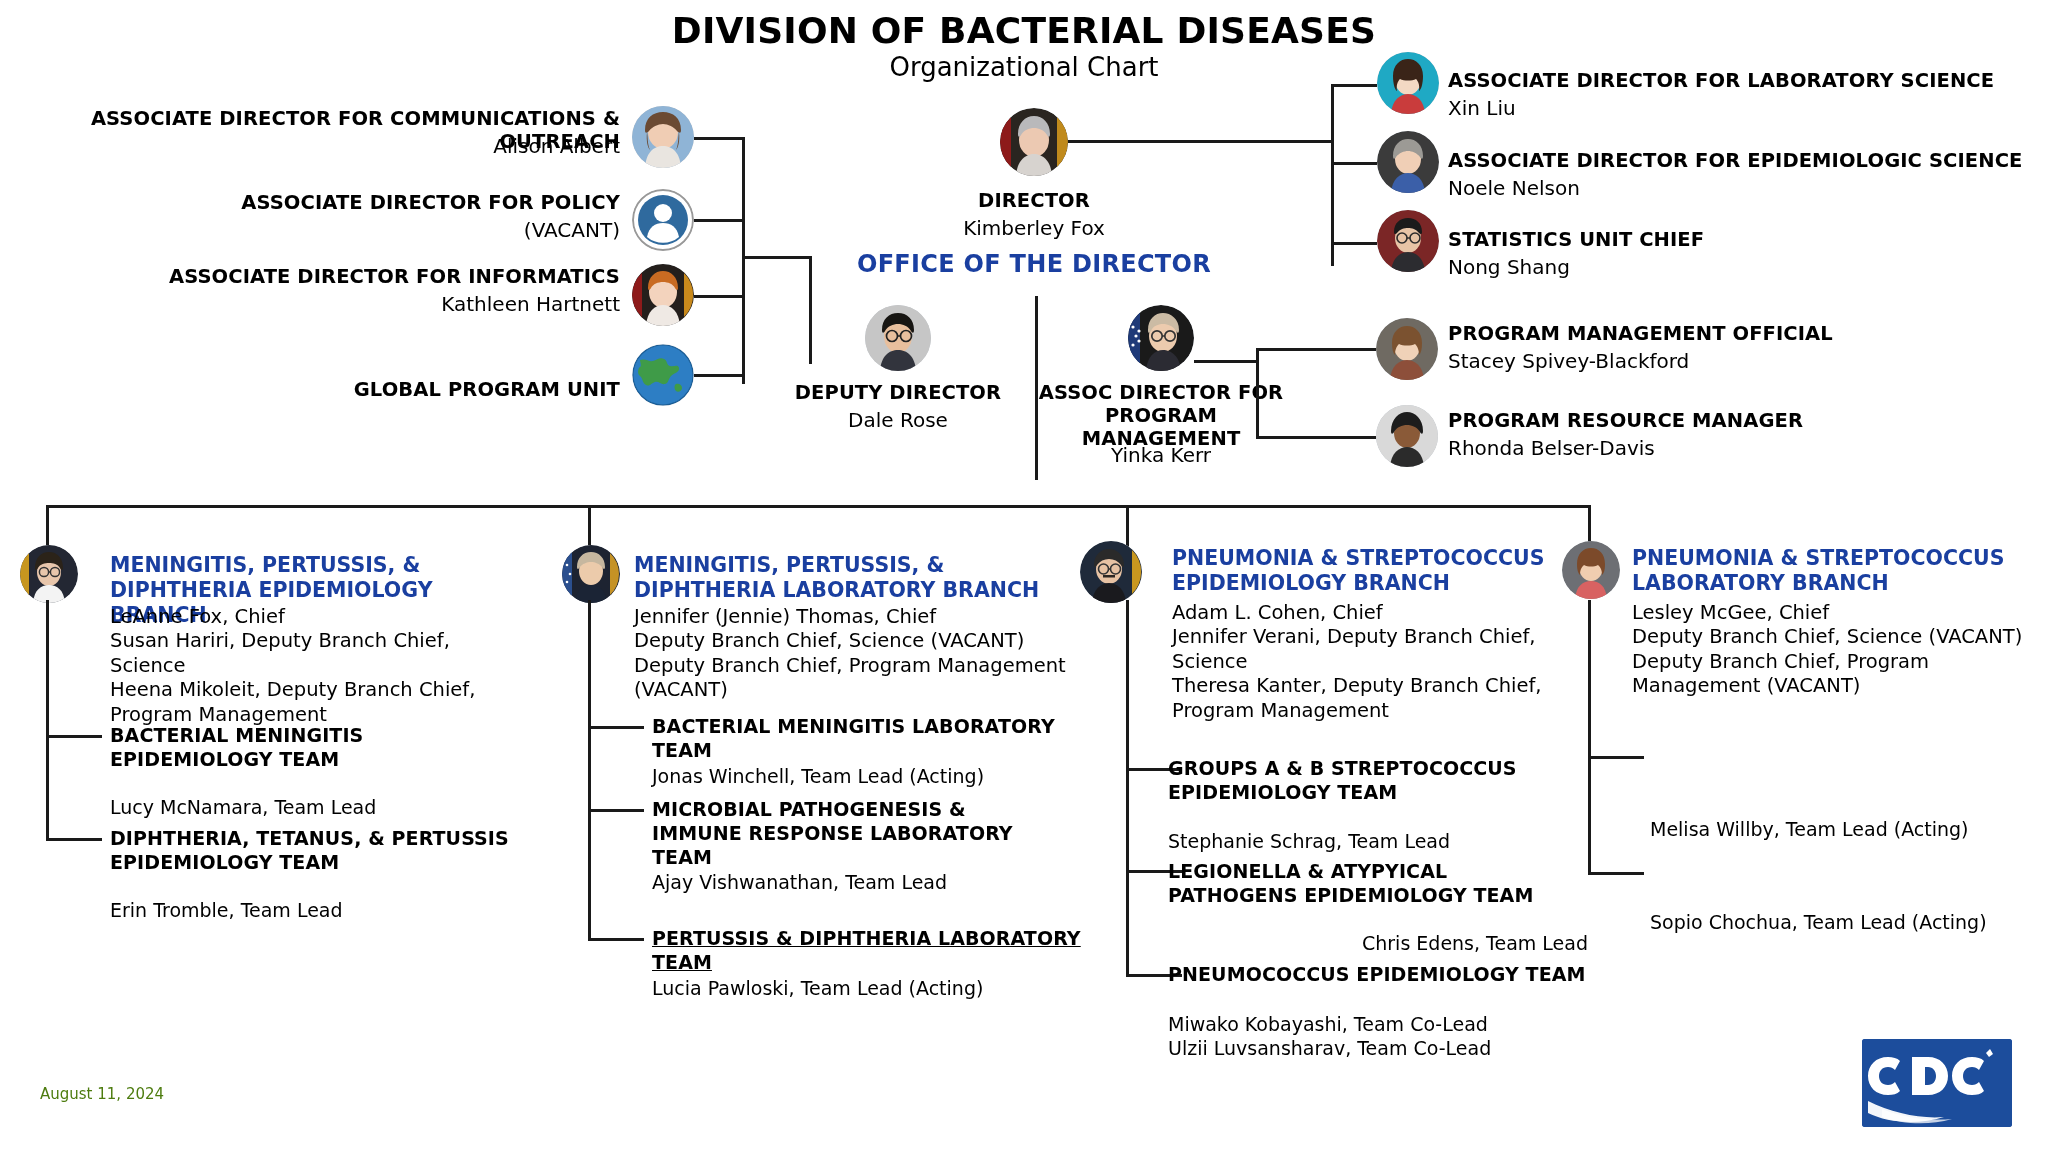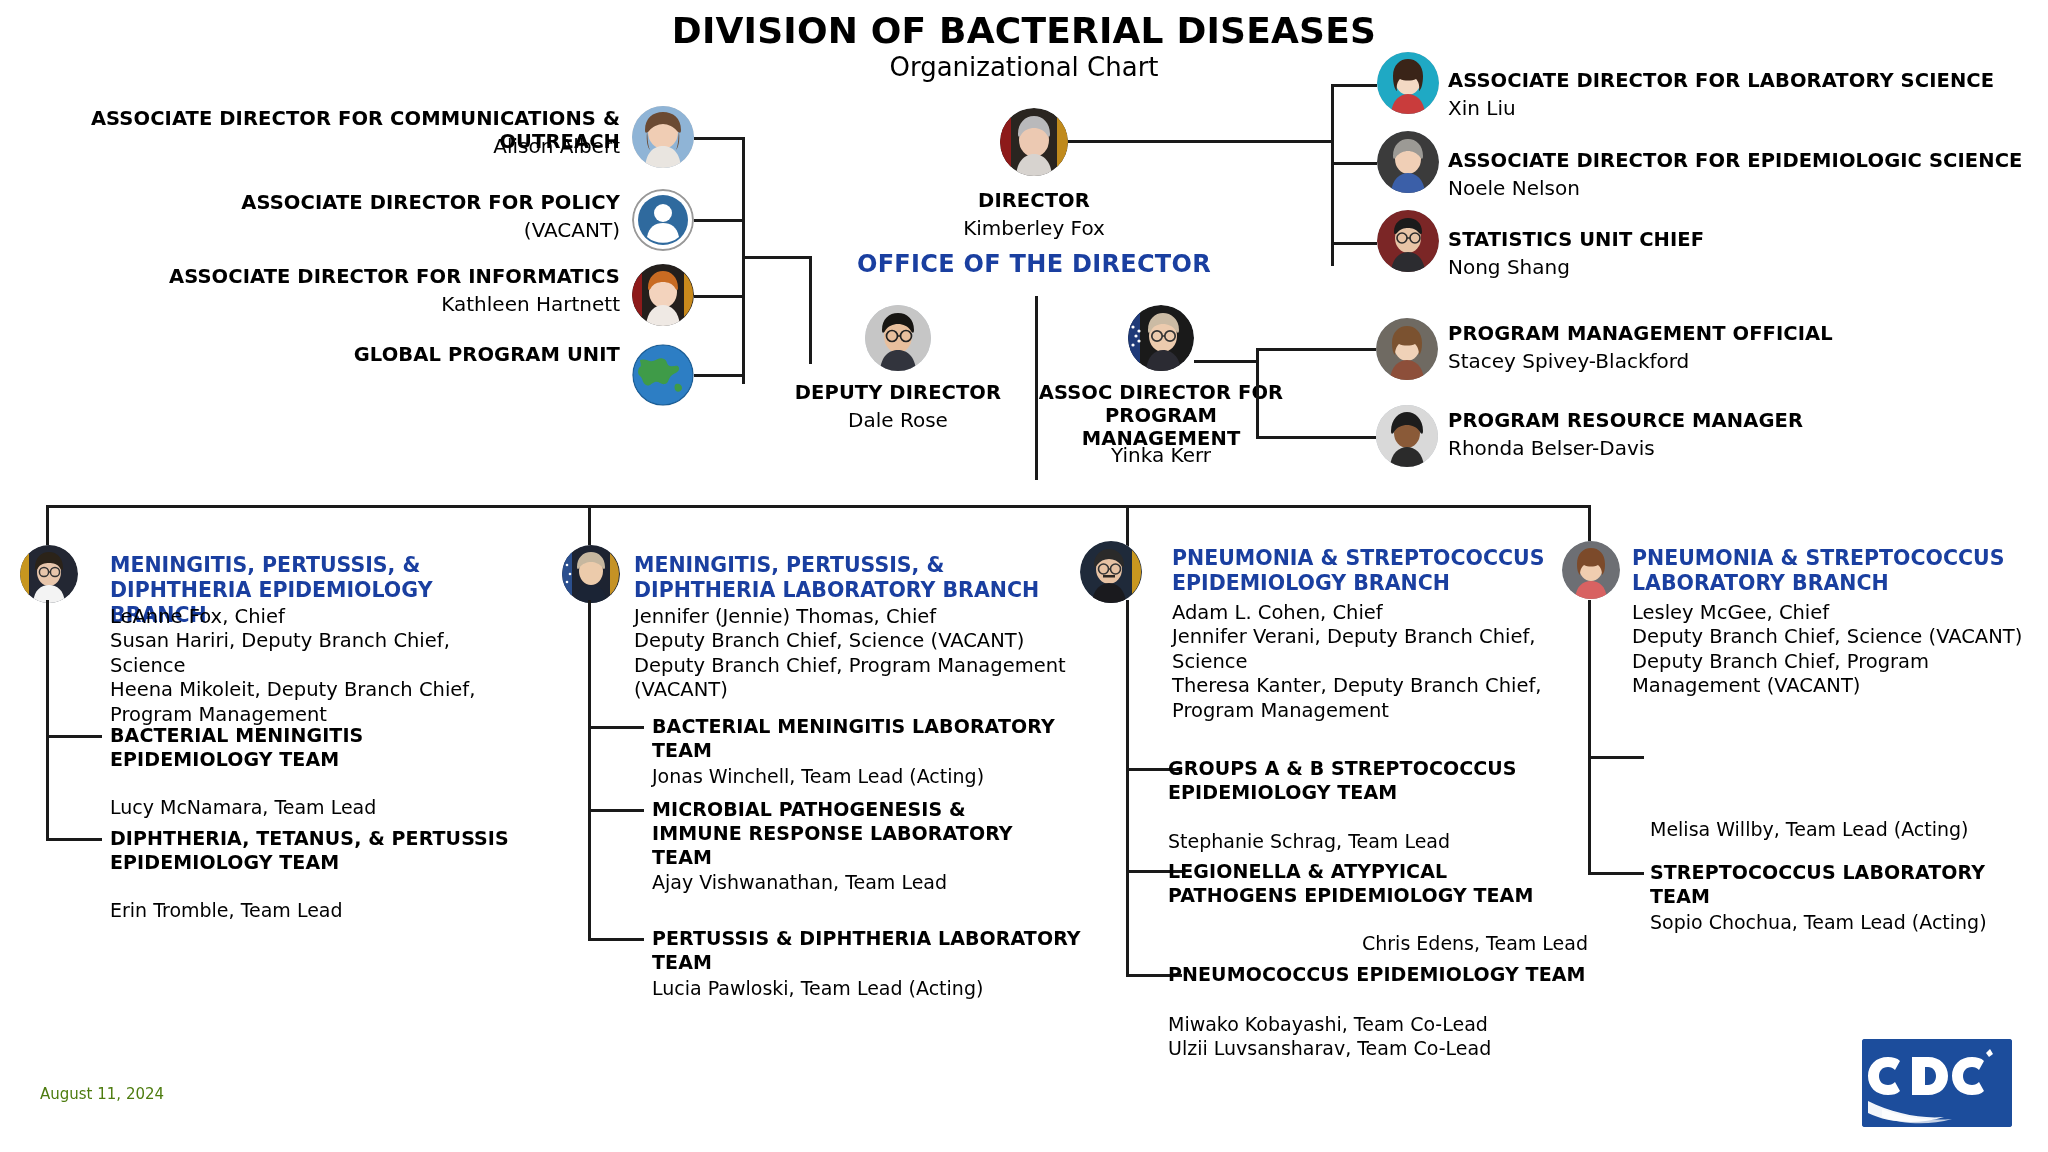--- a/index.html
+++ b/index.html
@@ -98,21 +98,21 @@
     <svg viewBox="0 0 62 62">
         <circle cx="31" cy="31" r="31" fill="#241f1c"></circle>
         <path d="M0 31a31 31 0 0 1 10-22v44A31 31 0 0 1 0 31z" fill="#8d1a1a"></path>
         <path d="M52 9a31 31 0 0 1 0 44z" fill="#c98a1c"></path>
         <ellipse cx="31" cy="28" rx="14" ry="16" fill="#f3d3bd"></ellipse>
         <path d="M14 62c1-15 9-21 17-21s16 6 17 21z" fill="#efe9e4"></path>
         <path d="M16 24c0-11 7-17 15-17s15 6 15 17c0 3-2 2-3 0-2-4-7-6-12-6s-10 2-12 6c-1 2-3 3-3 0z" fill="#c96b22"></path>
       </svg>
   </div>
 
-  <div class="abs r-align role" style="left:20px;top:344px;width:600px;">GLOBAL PROGRAM UNIT</div>
+  <div class="abs r-align role" style="left:20px;top:379px;width:600px;">GLOBAL PROGRAM UNIT</div>
   <div class="av" style="left:632px;top:344px;width:62px;height:62px;background:transparent;">
     <svg viewBox="0 0 62 62">
         <circle cx="31" cy="31" r="30" fill="#2d7ec4"></circle>
         <path d="M8 16c5-2 9 2 13 1s7-4 11-2 2 6 6 7 8-2 9 2-5 5-8 8-2 7-6 8-6-3-10-2-5 5-9 3-3-7-6-9-2-8 0-9 0-5 0-7z" fill="#3f9b48"></path>
         <path d="M44 40c3-1 6 1 6 4s-4 5-6 3-2-6 0-7z" fill="#3f9b48"></path>
         <circle cx="31" cy="31" r="30" fill="none" stroke="#1a5d96" stroke-width="1.2"></circle>
       </svg>
   </div>
 
   <div class="ln vl3 abs" style="left:742px;top:137px;height:247px;"></div>
@@ -307,21 +307,21 @@
     <div>Deputy Branch Chief, Program Management (VACANT)</div>
   </div>
   <div class="ln vl3 abs" style="left:588px;top:600px;height:340px;"></div>
   <div class="ln hl3 abs" style="left:588px;top:726px;width:56px;"></div>
   <div class="ln hl3 abs" style="left:588px;top:809px;width:56px;"></div>
   <div class="ln hl3 abs" style="left:588px;top:938px;width:56px;"></div>
   <div class="abs team-title" style="left:652px;top:715px;width:460px;">BACTERIAL MENINGITIS LABORATORY TEAM</div>
   <div class="abs team-lead" style="left:652px;top:741px;width:460px;">Jonas Winchell, Team Lead (Acting)</div>
   <div class="abs team-title" style="left:652px;top:798px;width:390px;">MICROBIAL PATHOGENESIS &amp; IMMUNE RESPONSE LABORATORY TEAM</div>
   <div class="abs team-lead" style="left:652px;top:847px;width:460px;">Ajay Vishwanathan, Team Lead</div>
-  <div class="abs team-title" style="left:652px;top:927px;width:460px;">PERTUSSIS &amp; DIPHTHERIA LABORATORY TEAM</div>
+  <div class="abs team-title" style="left:652px;top:927px;width:460px;text-decoration:underline;">PERTUSSIS &amp; DIPHTHERIA LABORATORY TEAM</div>
   <div class="abs team-lead" style="left:652px;top:953px;width:460px;">Lucia Pawloski, Team Lead (Acting)</div>
 
   <div class="av" style="left:1080px;top:541px;width:62px;height:62px;">
     <svg viewBox="0 0 62 62">
         <circle cx="31" cy="31" r="31" fill="#1f2a3a"></circle>
         <path d="M52 9a31 31 0 0 1 0 44z" fill="#c8971f"></path>
         <ellipse cx="29" cy="28" rx="13" ry="15" fill="#e7c2a3"></ellipse>
         <path d="M12 62c1-14 9-20 17-20s16 6 17 20z" fill="#1a1a1e"></path>
         <path d="M14 24c0-10 7-16 15-16s15 6 15 16c0 3-2 2-3 0-3-4-7-6-12-6s-9 2-12 6c-1 2-3 3-3 0z" fill="#2a2a2a"></path>
         <path d="M23 34h12v2.4H23z" fill="#2d2723"></path>
@@ -361,21 +361,20 @@
   <div class="abs branch-title blue" style="left:1632px;top:546px;width:404px;">PNEUMONIA &amp; STREPTOCOCCUS LABORATORY BRANCH</div>
   <div class="abs branch-people" style="left:1632px;top:601px;width:404px;">
     <div>Lesley McGee, Chief</div>
     <div>Deputy Branch Chief, Science (VACANT)</div>
     <div>Deputy Branch Chief, Program Management (VACANT)</div>
   </div>
   <div class="ln vl3 abs" style="left:1588px;top:600px;height:274px;"></div>
   <div class="ln hl3 abs" style="left:1588px;top:756px;width:56px;"></div>
   <div class="ln hl3 abs" style="left:1588px;top:872px;width:56px;"></div>
   <div class="abs team-lead" style="left:1650px;top:794px;width:390px;">Melisa Willby, Team Lead (Acting)</div>
-  <div class="abs team-title" style="left:1650px;top:861px;width:390px;">STREPTOCOCCUS LABORATORY TEAM</div>
   <div class="abs team-lead" style="left:1650px;top:887px;width:390px;">Sopio Chochua, Team Lead (Acting)</div>
 
   <div class="abs" id="datestamp">August 11, 2024</div>
 
   <div class="abs" id="cdclogo">
     <svg viewBox="0 0 150 88" width="150" height="88">
       <rect width="150" height="88" fill="#1c4d9c"></rect>
       <g fill="#ffffff">
         <path d="M26 18c-12 0-20 8-20 19s8 19 20 19c5 0 9-1 12-4l-5-9c-2 2-4 3-7 3-6 0-9-4-9-9s3-9 9-9c3 0 5 1 7 3l5-9c-3-3-7-4-12-4z"></path>
         <path d="M50 18v38h16c12 0 20-8 20-19s-8-19-20-19zm13 10h3c5 0 8 4 8 9s-3 9-8 9h-3z"></path>

